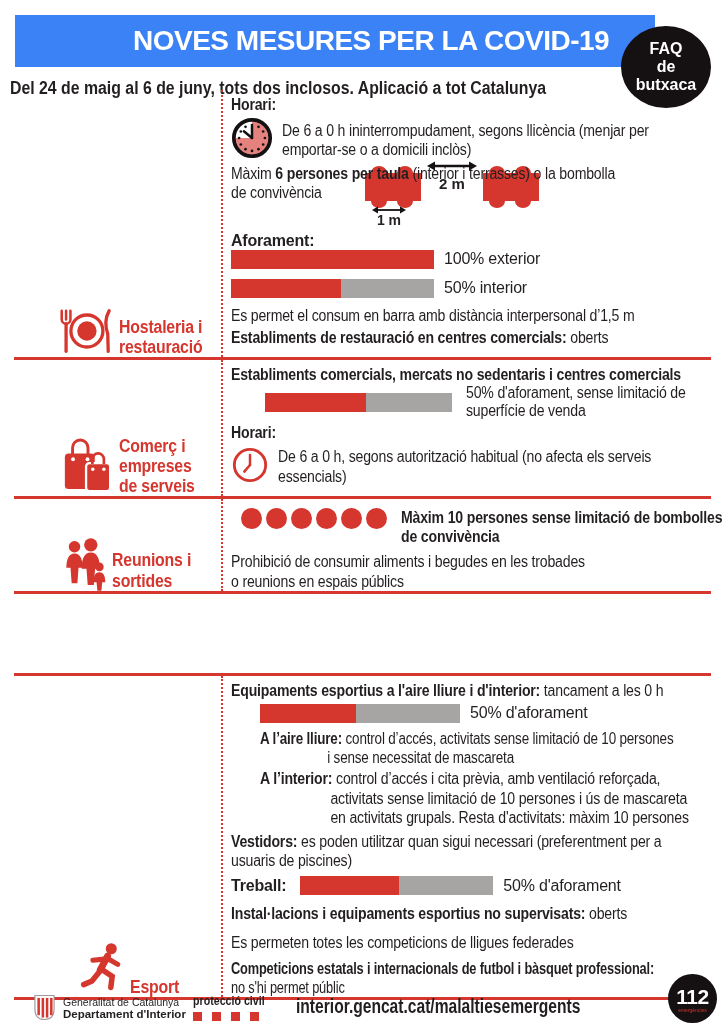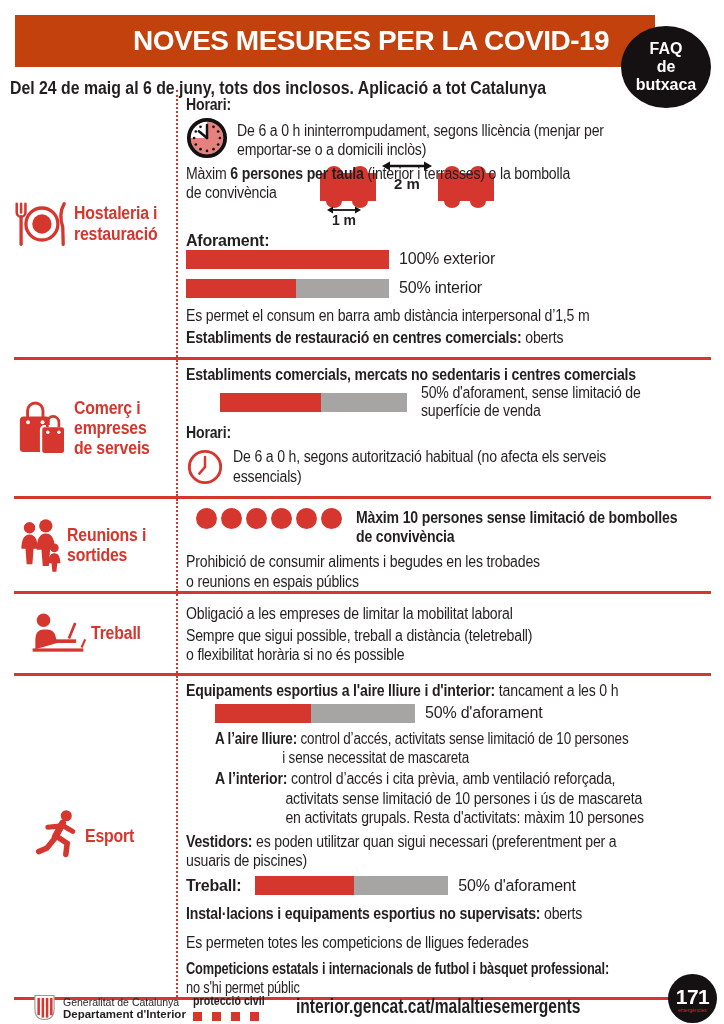--- a/index.html
+++ b/index.html
@@ -6,38 +6,38 @@
   body{width:724px;height:1024px;position:relative;overflow:hidden;
        font-family:"Liberation Sans",sans-serif;color:#231f20;}
   .b{font-weight:bold;}
   .pre{white-space:pre;}
   .tx{transform:scaleX(.88);transform-origin:0 0;}
   .tx84{transform:scaleX(.84);transform-origin:0 0;}
   .tx80{transform:scaleX(.80);transform-origin:0 0;}
   p{margin:0;font-size:16px;line-height:1.2;letter-spacing:-0.2px;}
 
   
-  .banner{position:absolute;left:15px;top:15px;width:640px;height:52px;background:#c2410c;
+  .banner{position:absolute;left:15px;top:15px;width:640px;height:52px;background:#3b82f6;
           display:flex;align-items:center;}
   .banner .title{color:#fff;font-weight:bold;font-size:28px;letter-spacing:-0.5px;margin-left:118px;white-space:nowrap;}
   .faq-badge{position:absolute;left:621px;top:26px;width:90px;height:82px;background:#151011;border-radius:50%;
              color:#fff;display:flex;flex-direction:column;align-items:center;justify-content:center;
              font-weight:bold;font-size:16px;line-height:1.12;text-align:center;z-index:3;}
   .subtitle{position:absolute;left:10px;top:78px;font-size:18px;font-weight:bold;white-space:nowrap;}
 
   
   .main{position:absolute;left:0;top:90px;width:724px;}
   .sec{display:flex;}
   .label-col{width:178px;flex:none;box-sizing:border-box;border-right:2px dotted #d5362e;
-             display:flex;align-items:center;justify-content:center;gap:4px;padding:0 4px;}
+             display:flex;align-items:flex-end;justify-content:center;gap:4px;padding:0 4px;margin-left:45px;}
   .label-text{color:#d5362e;font-weight:bold;font-size:18px;line-height:1.12;letter-spacing:-0.2px;}
   .content-col{flex:1;box-sizing:border-box;padding:5px 22px 0 8px;}
   .sep{height:3px;background:#d5362e;margin:0 13px 0 14px;}
 
-  .icon-row{display:flex;align-items:flex-end;gap:9px;margin-top:3px;}
+  .icon-row{display:flex;align-items:center;gap:9px;margin-top:3px;}
   .icon-row p{margin-top:3px;}
 
   .bar{height:19px;width:203px;background:#a7a5a3;flex:none;}
   .bar-fill{height:100%;background:#d5362e;}
   .bar-row{display:flex;align-items:center;}
   .bar-label{font-size:16px;letter-spacing:-0.2px;margin-left:10px;white-space:pre;}
 
   .tables-diagram{margin:-46px 0 0 122px;display:block;}
   .aforament-row{display:flex;align-items:flex-start;margin-top:4px;flex-direction:column;}
   .aforament-row .aflabel{width:103px;flex:none;}
@@ -246,38 +246,20 @@
           <p class="b pre tx">Màxim 10 persones sense limitació de bombolles
 de convivència</p>
         </div>
         <p class="pre tx" style="margin-top:6px;">Prohibició de consumir aliments i begudes en les trobades
 o reunions en espais públics</p>
       </div>
     </section>
     <div class="sep"></div>
 
     <section class="sec" style="min-height:79px;">
-      <div class="label-col">
-        <svg width="58" height="42" viewBox="0 0 64 46">
-          <g fill="#d5362e">
-            <circle cx="16" cy="9" r="7.5"></circle>
-            <path d="M7 41 v-11 q0 -11 9.5 -11 h3.5 q8 0 9.5 8.5 l1.5 6.5 z"></path>
-            <rect x="28" y="30" width="24" height="4"></rect>
-            <rect x="4" y="40" width="56" height="3.6"></rect>
-          </g>
-          <line x1="51" y1="12" x2="44" y2="29" stroke="#d5362e" stroke-width="3"></line>
-          <line x1="62" y1="30" x2="58" y2="39" stroke="#d5362e" stroke-width="2.4"></line>
-        </svg>
-        <div class="label-text pre tx">Treball</div>
-      </div>
-      <div class="content-col" style="padding-top:10px;">
-        <p class="tx">Obligació a les empreses de limitar la mobilitat laboral</p>
-        <p class="pre tx" style="margin-top:3px;">Sempre que sigui possible, treball a distància (teletreball)
-o flexibilitat horària si no és possible</p>
-      </div>
     </section>
     <div class="sep"></div>
 
     <section class="sec" style="min-height:312px;">
       <div class="label-col">
         <svg width="46" height="56" viewBox="0 0 50 58">
           <circle cx="34" cy="7" r="6" fill="#d5362e"></circle>
           <g stroke="#d5362e" stroke-linecap="round" fill="none">
             <line x1="30" y1="15" x2="22" y2="30" stroke-width="7.5"></line>
             <line x1="29" y1="17" x2="41" y2="24" stroke-width="5.5"></line>
@@ -337,18 +319,18 @@
       <div class="cname">protecció civil</div>
       <div class="squares">
         <span class="sq"></span>
         <span class="sq"></span>
         <span class="sq"></span>
         <span class="sq"></span>
       </div>
     </div>
     <div class="url">interior.gencat.cat/malaltiesemergents</div>
     <div class="badge112">
-      <div class="num">171</div>
+      <div class="num">112</div>
       <div class="lbl">emergències</div>
     </div>
   </div>
 
 </div>
 
 </body></html>

